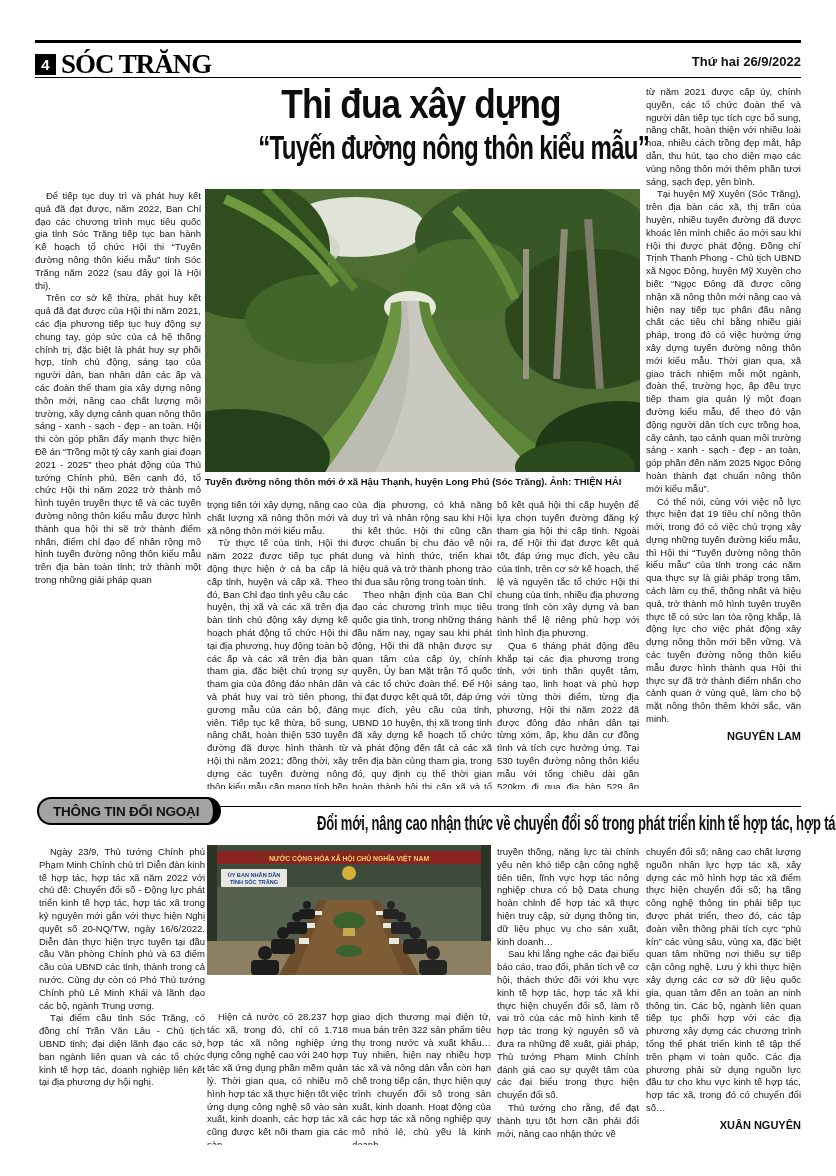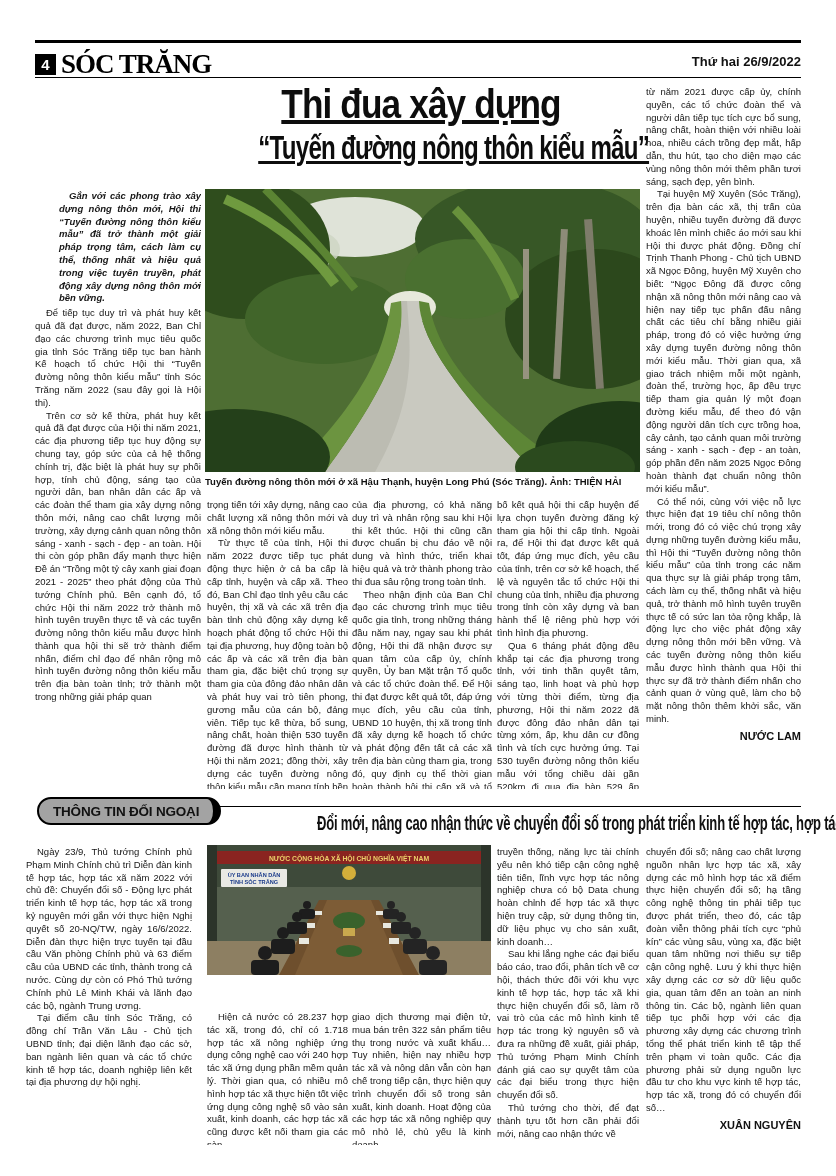--- a/index.html
+++ b/index.html
@@ -17,21 +17,21 @@
   .brandname { font-family:"Liberation Serif", serif; font-weight:bold; font-size:27px;
                letter-spacing:-1px; transform:scaleY(1.05); color:#000; white-space:nowrap; }
   .hdr-center { position:absolute; left:50%; top:1px; transform:translateX(-50%); text-align:center; width:340px; }
   .section-title { font-weight:bold; font-size:17px; color:#151515; }
   .site-row { display:flex; align-items:center; gap:6px; justify-content:center; margin-top:0px; }
   .site-row .rule { height:1px; background:#000; flex:0 0 78px; }
   .website { font-weight:bold; font-size:10.5px; color:#111; text-decoration:none; }
   .hdr-date { position:absolute; right:0; top:11px; font-weight:bold; font-size:13px; }
 
   
-  .headline1 { left:198px; top:82px; width:446px; text-align:center; color:#0d0d0d;text-decoration:underline; }
+  .headline1 { left:198px; top:82px; width:446px; text-align:center; color:#0d0d0d; }
   .headline1 .l1 { display:block; font-size:40px; font-weight:bold; white-space:nowrap;
                    transform:scaleX(.88); transform-origin:50% 0; letter-spacing:-1px; }
   .headline1 .l2 { display:block; font-size:33px; font-weight:bold; white-space:nowrap;
                    transform:scaleX(.73); transform-origin:50% 0; letter-spacing:-1px; margin-top:2px; }
 
   .bodycol p { font-size:9.5px; line-height:12.8px; text-align:justify; text-indent:11px; color:#161616; }
   .bodycol p.cont { text-indent:0; }
   .bodycol { overflow:hidden; }
 
   .lead { margin:0 0 2px 24px; width:142px; font-weight:bold; font-style:italic;
@@ -96,41 +96,40 @@
       <ellipse cx="415" cy="262" rx="85" ry="50" fill="#1f3a17"></ellipse>
       <ellipse cx="370" cy="278" rx="60" ry="26" fill="#2b4a1e"></ellipse>
     </svg>
   </div>
   <div class="abs caption" style="left:205px; top:476px; width:435px;">
     <span>Tuyến đường nông thôn mới ở xã Hậu Thạnh, huyện Long Phú (Sóc Trăng).</span>
     <span class="credit">Ảnh: THIỆN HẢI</span>
   </div>
 
   <div class="abs bodycol" style="left:35px; top:190px; width:166px; height:598px;">
-    <p class="lead">Gắn với các phong trào xây dựng nông thôn mới, Hội thi “Tuyến đường nông thôn kiểu mẫu” đã trở thành một giải pháp trọng tâm, cách làm cụ thể, thống nhất và hiệu quả trong việc tuyên truyền, phát động xây dựng nông thôn mới bền vững.</p>
     <p>Để tiếp tục duy trì và phát huy kết quả đã đạt được, năm 2022, Ban Chỉ đạo các chương trình mục tiêu quốc gia tỉnh Sóc Trăng tiếp tục ban hành Kế hoạch tổ chức Hội thi “Tuyến đường nông thôn kiểu mẫu” tỉnh Sóc Trăng năm 2022 (sau đây gọi là Hội thi).</p>
     <p>Trên cơ sở kế thừa, phát huy kết quả đã đạt được của Hội thi năm 2021, các địa phương tiếp tục huy động sự chung tay, góp sức của cả hệ thống chính trị, đặc biệt là phát huy sự phối hợp, tính chủ động, sáng tạo của người dân, ban nhân dân các ấp và các đoàn thể tham gia xây dựng nông thôn mới, nâng cao chất lượng môi trường, xây dựng cảnh quan nông thôn sáng - xanh - sạch - đẹp - an toàn. Hội thi còn góp phần đẩy mạnh thực hiện Đề án “Trồng một tỷ cây xanh giai đoạn 2021 - 2025” theo phát động của Thủ tướng Chính phủ. Bên cạnh đó, tổ chức Hội thi năm 2022 trở thành mô hình tuyên truyền thực tế và các tuyến đường nông thôn kiểu mẫu được hình thành qua hội thi sẽ trở thành điểm nhấn, điểm chỉ đạo để nhân rộng mô hình tuyến đường nông thôn kiểu mẫu trên địa bàn toàn tỉnh; trở thành một trong những giải pháp quan</p>
   </div>
   <div class="abs bodycol" style="left:207px; top:499px; width:141px; height:290px;">
     <p class="cont">trọng tiến tới xây dựng, nâng cao chất lượng xã nông thôn mới và xã nông thôn mới kiểu mẫu.</p>
     <p>Từ thực tế của tỉnh, Hội thi năm 2022 được tiếp tục phát động thực hiện ở cả ba cấp là cấp tỉnh, huyện và cấp xã. Theo đó, Ban Chỉ đạo tỉnh yêu cầu các huyện, thị xã và các xã trên địa bàn tỉnh chủ động xây dựng kế hoạch phát động tổ chức Hội thi tại địa phương, huy động toàn bộ các ấp và các xã trên địa bàn tham gia, đặc biệt chú trọng sự tham gia của đông đảo nhân dân và phát huy vai trò tiên phong, gương mẫu của cán bộ, đảng viên. Tiếp tục kế thừa, bổ sung, nâng chất, hoàn thiện 530 tuyến đường đã được hình thành từ Hội thi năm 2021; đồng thời, xây dựng các tuyến đường nông thôn kiểu mẫu cần mang tính bền vững, phù hợp với đặc thù</p>
   </div>
   <div class="abs bodycol" style="left:352px; top:499px; width:140px; height:290px;">
     <p class="cont">của địa phương, có khả năng duy trì và nhân rộng sau khi Hội thi kết thúc. Hội thi cũng cần được chuẩn bị chu đáo về nội dung và hình thức, triển khai hiệu quả và trở thành phong trào thi đua sâu rộng trong toàn tỉnh.</p>
     <p>Theo nhận định của Ban Chỉ đạo các chương trình mục tiêu quốc gia tỉnh, trong những tháng đầu năm nay, ngay sau khi phát động, Hội thi đã nhận được sự quan tâm của cấp ủy, chính quyền, Ủy ban Mặt trận Tổ quốc và các tổ chức đoàn thể. Để Hội thi đạt được kết quả tốt, đáp ứng mục đích, yêu cầu của tỉnh, UBND 10 huyện, thị xã trong tỉnh đã xây dựng kế hoạch tổ chức và phát động đến tất cả các xã trên địa bàn cùng tham gia, trong đó, quy định cụ thể thời gian hoàn thành hội thi cấp xã và tổ chức hội thi cấp huyện, đảm bảo công</p>
   </div>
   <div class="abs bodycol" style="left:497px; top:499px; width:142px; height:290px;">
     <p class="cont">bố kết quả hội thi cấp huyện để lựa chọn tuyến đường đăng ký tham gia hội thi cấp tỉnh. Ngoài ra, để Hội thi đạt được kết quả tốt, đáp ứng mục đích, yêu cầu của tỉnh, trên cơ sở kế hoạch, thể lệ và nguyên tắc tổ chức Hội thi chung của tỉnh, nhiều địa phương trong tỉnh còn xây dựng và ban hành thể lệ riêng phù hợp với tình hình địa phương.</p>
     <p>Qua 6 tháng phát động đều khắp tại các địa phương trong tỉnh, với tinh thần quyết tâm, sáng tạo, linh hoạt và phù hợp với từng thời điểm, từng địa phương, Hội thi năm 2022 đã được đông đảo nhân dân tại từng xóm, ấp, khu dân cư đồng tình và tích cực hưởng ứng. Tại 530 tuyến đường nông thôn kiểu mẫu với tổng chiều dài gần 520km đi qua địa bàn 529 ấp trong tỉnh đã được hình thành</p>
   </div>
   <div class="abs bodycol" style="left:646px; top:86px; width:155px; height:704px;">
     <p class="cont">từ năm 2021 được cấp ủy, chính quyền, các tổ chức đoàn thể và người dân tiếp tục tích cực bổ sung, nâng chất, hoàn thiện với nhiều loài hoa, nhiều cách trồng đẹp mắt, hấp dẫn, thu hút, tạo cho diện mạo các vùng nông thôn mới thêm phần tươi sáng, sạch đẹp, yên bình.</p>
     <p>Tại huyện Mỹ Xuyên (Sóc Trăng), trên địa bàn các xã, thị trấn của huyện, nhiều tuyến đường đã được khoác lên mình chiếc áo mới sau khi Hội thi được phát động. Đồng chí Trịnh Thanh Phong - Chủ tịch UBND xã Ngọc Đông, huyện Mỹ Xuyên cho biết: “Ngọc Đông đã được công nhận xã nông thôn mới nâng cao và hiện nay tiếp tục phấn đấu nâng chất các tiêu chí bằng nhiều giải pháp, trong đó có việc hưởng ứng xây dựng tuyến đường nông thôn mới kiểu mẫu. Thời gian qua, xã giao trách nhiệm mỗi một ngành, đoàn thể, trường học, ấp đều trực tiếp tham gia quản lý một đoạn đường kiểu mẫu, để theo đó vận động người dân tích cực trồng hoa, cây cảnh, tạo cảnh quan môi trường sáng - xanh - sạch - đẹp - an toàn, góp phần đến năm 2025 Ngọc Đông hoàn thành đạt chuẩn nông thôn mới kiểu mẫu”.</p>
     <p>Có thể nói, cùng với việc nỗ lực thực hiện đạt 19 tiêu chí nông thôn mới, trong đó có việc chú trọng xây dựng những tuyến đường kiểu mẫu, thì Hội thi “Tuyến đường nông thôn kiểu mẫu” của tỉnh trong các năm qua thực sự là giải pháp trọng tâm, cách làm cụ thể, thống nhất và hiệu quả, trở thành mô hình tuyên truyền thực tế có sức lan tỏa rộng khắp, là động lực cho việc phát động xây dựng nông thôn mới bền vững. Và các tuyến đường nông thôn kiểu mẫu được hình thành qua Hội thi thực sự đã trở thành điểm nhấn cho cảnh quan ở vùng quê, làm cho bộ mặt nông thôn thêm khởi sắc, văn minh.</p>
-    <div class="byline">NƯỚC LAM</div>
+    <div class="byline">NGUYÊN LAM</div>
   </div>
 
   <div class="abs divider"></div>
   <div class="abs kicker">THÔNG TIN ĐỐI NGOẠI</div>
 
   <div class="abs headline2">
     <span>Đổi mới, nâng cao nhận thức về chuyển đổi số trong phát triển kinh tế hợp tác, hợp tác xã</span>
   </div>
 
   <div class="abs photo" style="left:207px; top:845px; width:284px; height:130px;">
@@ -175,33 +174,33 @@
         <rect x="108" y="66" width="7" height="4"></rect>
           <rect x="100" y="78" width="8" height="5"></rect>
         <rect x="92" y="93" width="10" height="6"></rect>
           <rect x="169" y="66" width="7" height="4"></rect>
         <rect x="176" y="78" width="8" height="5"></rect>
           <rect x="182" y="93" width="10" height="6"></rect>
       </g>
     </svg>
   </div>
 
-  <div class="abs bodycol" style="left:26px; top:846px; width:166px; height:298px;">
+  <div class="abs bodycol" style="left:39px; top:846px; width:166px; height:298px;">
     <p>Ngày 23/9, Thủ tướng Chính phủ Phạm Minh Chính chủ trì Diễn đàn kinh tế hợp tác, hợp tác xã năm 2022 với chủ đề: Chuyển đổi số - Động lực phát triển kinh tế hợp tác, hợp tác xã trong kỷ nguyên mới gắn với thực hiện Nghị quyết số 20-NQ/TW, ngày 16/6/2022. Diễn đàn thực hiện trực tuyến tại đầu cầu Văn phòng Chính phủ và 63 điểm cầu của UBND các tỉnh, thành trong cả nước. Cùng dự còn có Phó Thủ tướng Chính phủ Lê Minh Khái và lãnh đạo các bộ, ngành Trung ương.</p>
     <p>Tại điểm cầu tỉnh Sóc Trăng, có đồng chí Trần Văn Lâu - Chủ tịch UBND tỉnh; đại diện lãnh đạo các sở, ban ngành liên quan và các tổ chức kinh tế hợp tác, doanh nghiệp liên kết tại địa phương dự hội nghị.</p>
   </div>
   <div class="abs bodycol" style="left:207px; top:1011px; width:141px; height:134px;">
     <p>Hiện cả nước có 28.237 hợp tác xã, trong đó, chỉ có 1.718 hợp tác xã nông nghiệp ứng dụng công nghệ cao với 240 hợp tác xã ứng dụng phần mềm quản lý. Thời gian qua, có nhiều mô hình hợp tác xã thực hiện tốt việc ứng dụng công nghệ số vào sản xuất, kinh doanh, các hợp tác xã cũng được kết nối tham gia các sàn</p>
   </div>
   <div class="abs bodycol" style="left:352px; top:1011px; width:139px; height:134px;">
     <p class="cont">giao dịch thương mại điện tử, mua bán trên 322 sản phẩm tiêu thụ trong nước và xuất khẩu… Tuy nhiên, hiện nay nhiều hợp tác xã và nông dân vẫn còn hạn chế trong tiếp cận, thực hiện quy trình chuyển đổi số trong sản xuất, kinh doanh. Hoạt động của các hợp tác xã nông nghiệp quy mô nhỏ lẻ, chủ yếu là kinh doanh</p>
   </div>
   <div class="abs bodycol" style="left:497px; top:846px; width:142px; height:298px;">
     <p class="cont">truyền thống, năng lực tài chính yếu nên khó tiếp cận công nghệ tiên tiến, lĩnh vực hợp tác nông nghiệp chưa có bộ Data chung hoàn chỉnh để hợp tác xã thực hiện truy cập, sử dụng thông tin, dữ liệu phục vụ cho sản xuất, kinh doanh…</p>
     <p>Sau khi lắng nghe các đại biểu báo cáo, trao đổi, phân tích về cơ hội, thách thức đối với khu vực kinh tế hợp tác, hợp tác xã khi thực hiện chuyển đổi số, làm rõ vai trò của các mô hình kinh tế hợp tác trong kỷ nguyên số và đưa ra những đề xuất, giải pháp, Thủ tướng Phạm Minh Chính đánh giá cao sự quyết tâm của các đại biểu trong thực hiện chuyển đổi số.</p>
-    <p>Thủ tướng cho thời, để đạt thành tựu tốt hơn cần phải đổi mới, nâng cao nhận thức về</p>
+    <p>Thủ tướng cho rằng, để đạt thành tựu tốt hơn cần phải đổi mới, nâng cao nhận thức về</p>
   </div>
   <div class="abs bodycol" style="left:646px; top:846px; width:155px; height:298px;">
     <p class="cont">chuyển đổi số; nâng cao chất lượng nguồn nhân lực hợp tác xã, xây dựng các mô hình hợp tác xã điểm thực hiện chuyển đổi số; hạ tầng công nghệ thông tin phải tiếp tục được phát triển, theo đó, các tập đoàn viễn thông phải tích cực “phủ kín” các vùng sâu, vùng xa, đặc biệt quan tâm những nơi thiếu sự tiếp cận công nghệ. Lưu ý khi thực hiện xây dựng các cơ sở dữ liệu quốc gia, quan tâm đến an toàn an ninh thông tin. Các bộ, ngành liên quan tiếp tục phối hợp với các địa phương xây dựng các chương trình tổng thể phát triển kinh tế tập thể trên phạm vi toàn quốc. Các địa phương phải sử dụng nguồn lực đầu tư cho khu vực kinh tế hợp tác, hợp tác xã, trong đó có chuyển đổi số…</p>
     <div class="byline">XUÂN NGUYÊN</div>
   </div>
 
 </div>
 
 </body></html>

